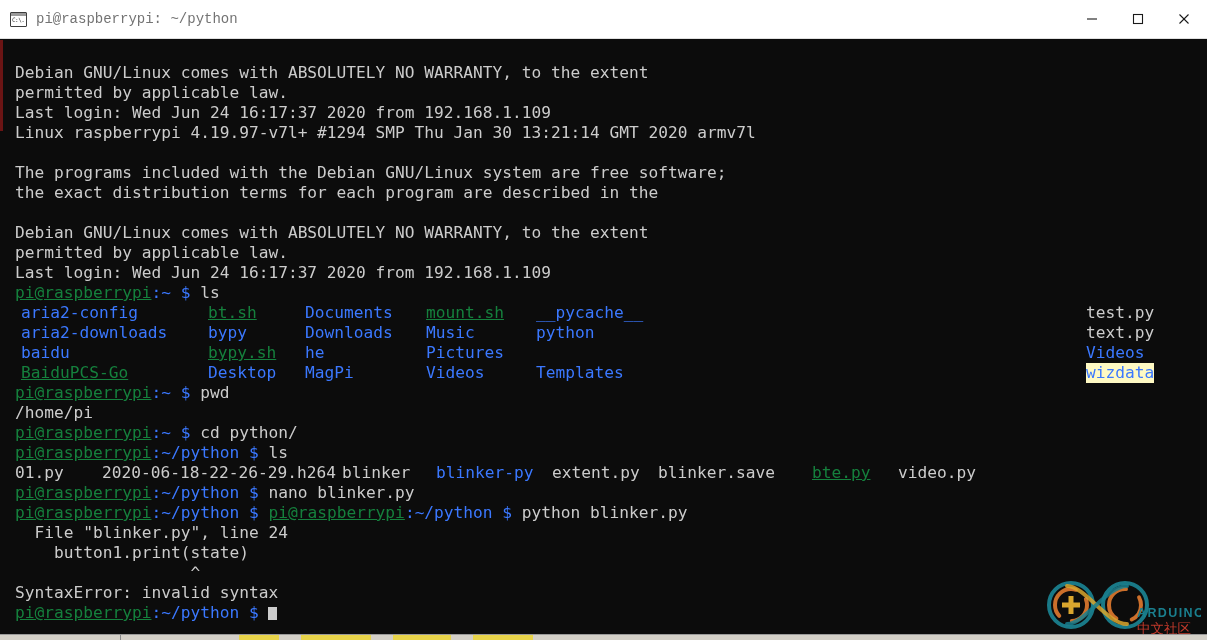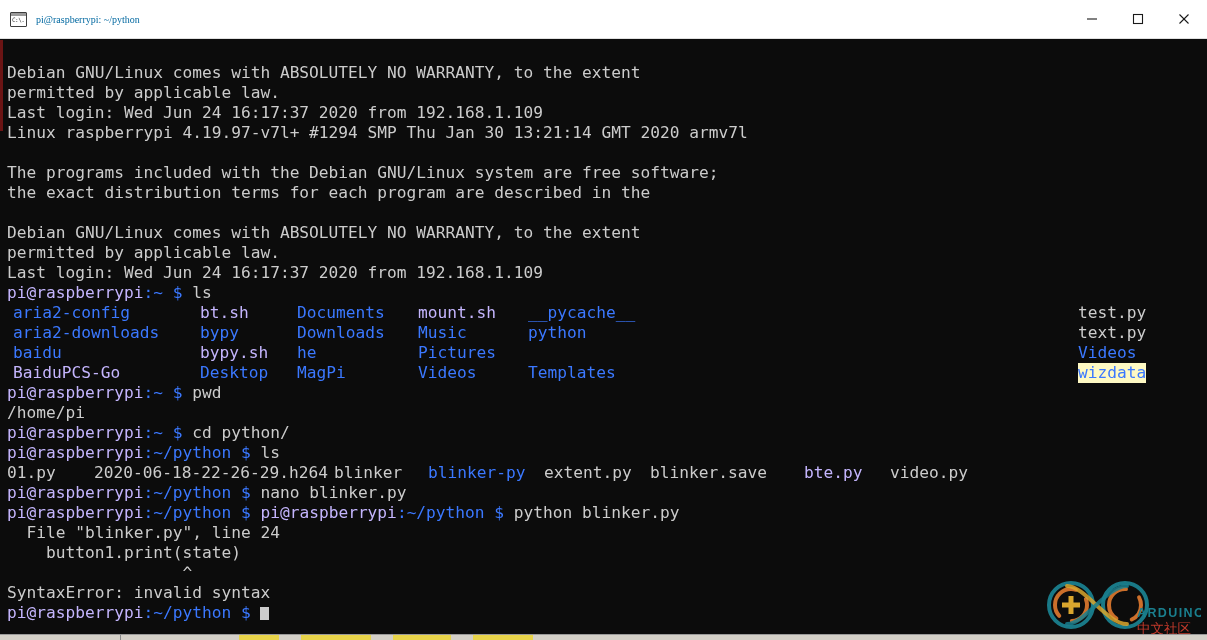--- a/index.html
+++ b/index.html
@@ -61,23 +61,23 @@
     position: absolute;
     left: 1px;
     top: 3px;
     font-family: "DejaVu Sans Mono", monospace;
     font-size: 6px;
     color: #3d3d3d;
     line-height: 8px;
     letter-spacing: -0.5px;
   }
   #title-text {
-    font-family: Liberation Serif, serif;
-    font-size: 10px;
-    color: #0369a1;
+    font-family: Liberation Mono, monospace;
+    font-size: 14px;
+    color: #737373;
     white-space: nowrap;
   }
   #win-controls {
     position: absolute;
     right: 0;
     top: 0;
     height: 38px;
     display: flex;
   }
   .win-btn {
@@ -89,21 +89,21 @@
     color: #1a1a1a;
   }
   .win-btn svg { display: block; }
 
   
   #terminal {
     flex: 1 1 auto;
     background: #0c0c0c;
     position: relative;
     overflow: hidden;
-    padding: 4px 0 0 4px;
+    padding: 4px 0 0 12px;
   }
   #term-inner {
     position: relative;
     padding-left: 3px;
   }
   
   #left-strip {
     position: absolute;
     left: 0;
     top: 0;
@@ -124,21 +124,21 @@
     line-height: 20px;
     height: 20px;
     color: #cccccc;
     white-space: pre;
     letter-spacing: 0px;
   }
   .blank { height: 20px; }
 
   
   .c-white   { color: #cccccc; }
-  .c-green   { color: #c4b5fd; }
+  .c-green   { color: #15803d; text-decoration: underline; }
   .c-blue    { color: #3b78ff; }
   .c-red     { color: #c50f1f; }
   .c-bgreen  { background: #fef9c3; color: #3b78ff; }
 
   .cursor {
     display: inline-block;
     width: 9px;
     height: 13px;
     background: #cccccc;
     vertical-align: -2px;

